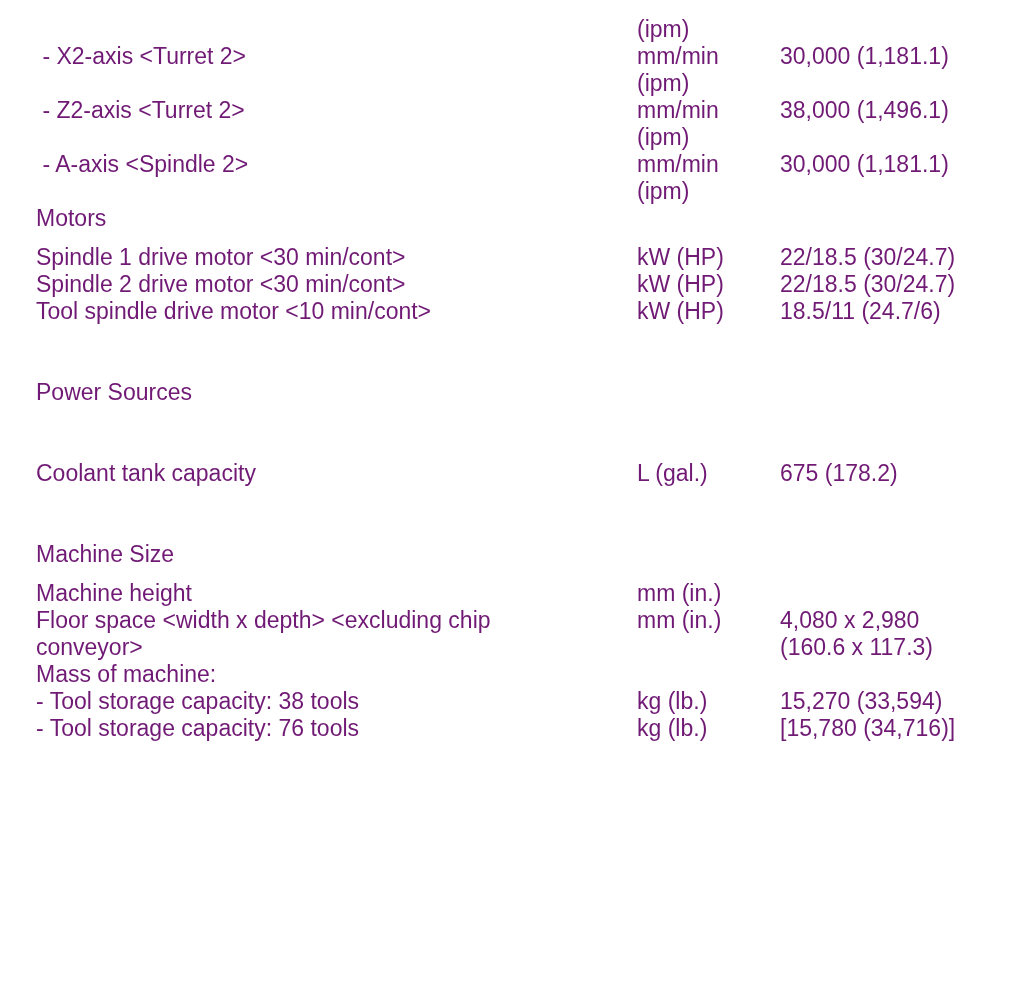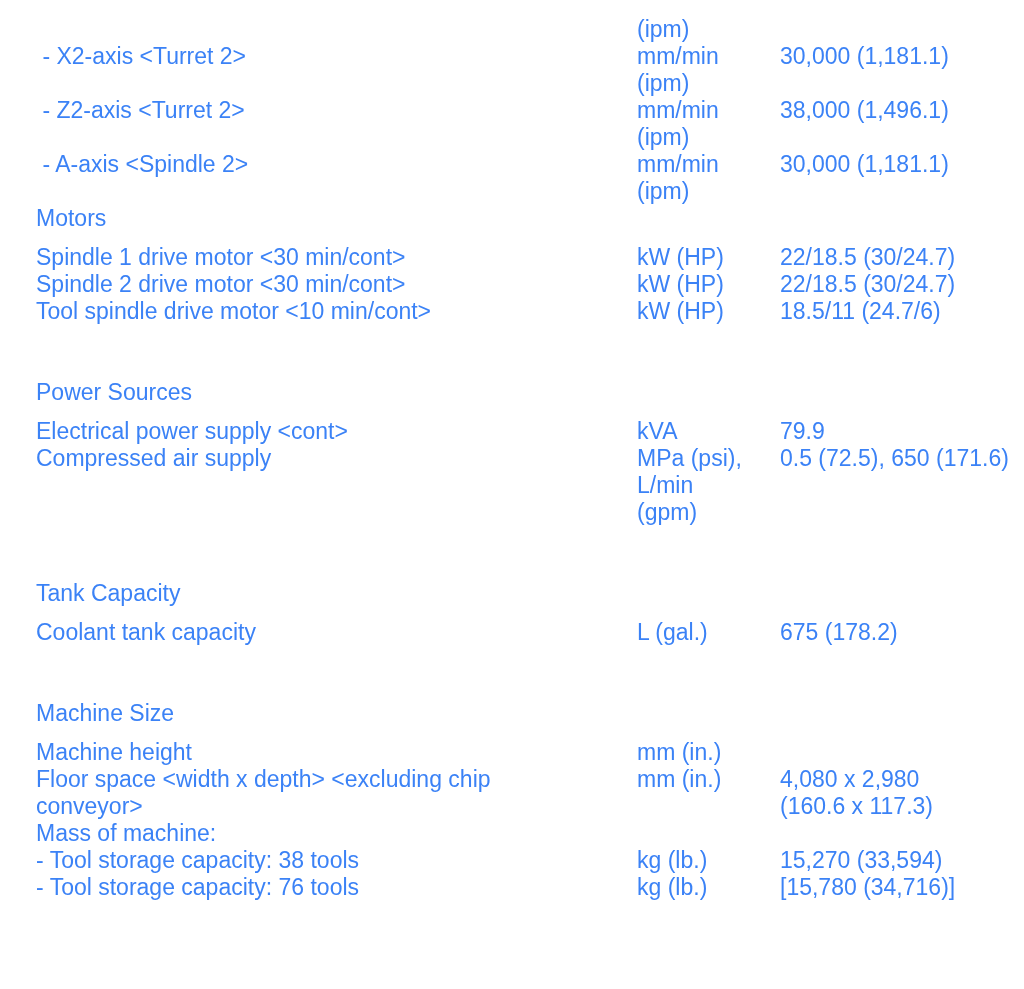--- a/index.html
+++ b/index.html
@@ -10,21 +10,21 @@
     overflow: hidden;
   }
   .page {
     box-sizing: border-box;
     width: 1024px;
     height: 989px;
     padding: 16px 0 0 36px;
     font-family: "Liberation Sans", "DejaVu Sans", sans-serif;
     font-size: 23px;
     line-height: 27px;
-    color: #3b82f6;
+    color: #701a75;
   }
   .row { display: flex; align-items: flex-start; }
   .c-desc  { width: 601px; white-space: pre-wrap; }
   .c-unit  { width: 143px; white-space: pre-wrap; }
   .c-value { width: 240px; white-space: pre-wrap; }
   .section + .section { margin-top: 54px; }
   .section .rows { margin-top: 12px; }
   .heading {
     text-decoration-thickness: 2px;
     text-underline-offset: 3px;
@@ -79,38 +79,23 @@
         <div class="row">
           <div class="c-desc">Tool spindle drive motor &lt;10 min/cont&gt;</div>
           <div class="c-unit">kW (HP)</div>
           <div class="c-value">18.5/11 (24.7/6)</div>
         </div>
       </div>
     </div>
 
     <div class="section">
       <div class="heading">Power Sources</div>
-      <div class="rows">
-        <div class="row">
-          <div class="c-desc">Electrical power supply &lt;cont&gt;</div>
-          <div class="c-unit">kVA</div>
-          <div class="c-value">79.9</div>
-        </div>
-        <div class="row">
-          <div class="c-desc">Compressed air supply</div>
-          <div class="c-unit">MPa (psi),
-L/min
-(gpm)</div>
-          <div class="c-value">0.5 (72.5), 650 (171.6)</div>
-        </div>
-      </div>
     </div>
 
     <div class="section">
-      <div class="heading">Tank Capacity</div>
       <div class="rows">
         <div class="row">
           <div class="c-desc">Coolant tank capacity</div>
           <div class="c-unit">L (gal.)</div>
           <div class="c-value">675 (178.2)</div>
         </div>
       </div>
     </div>
 
     <div class="section">

